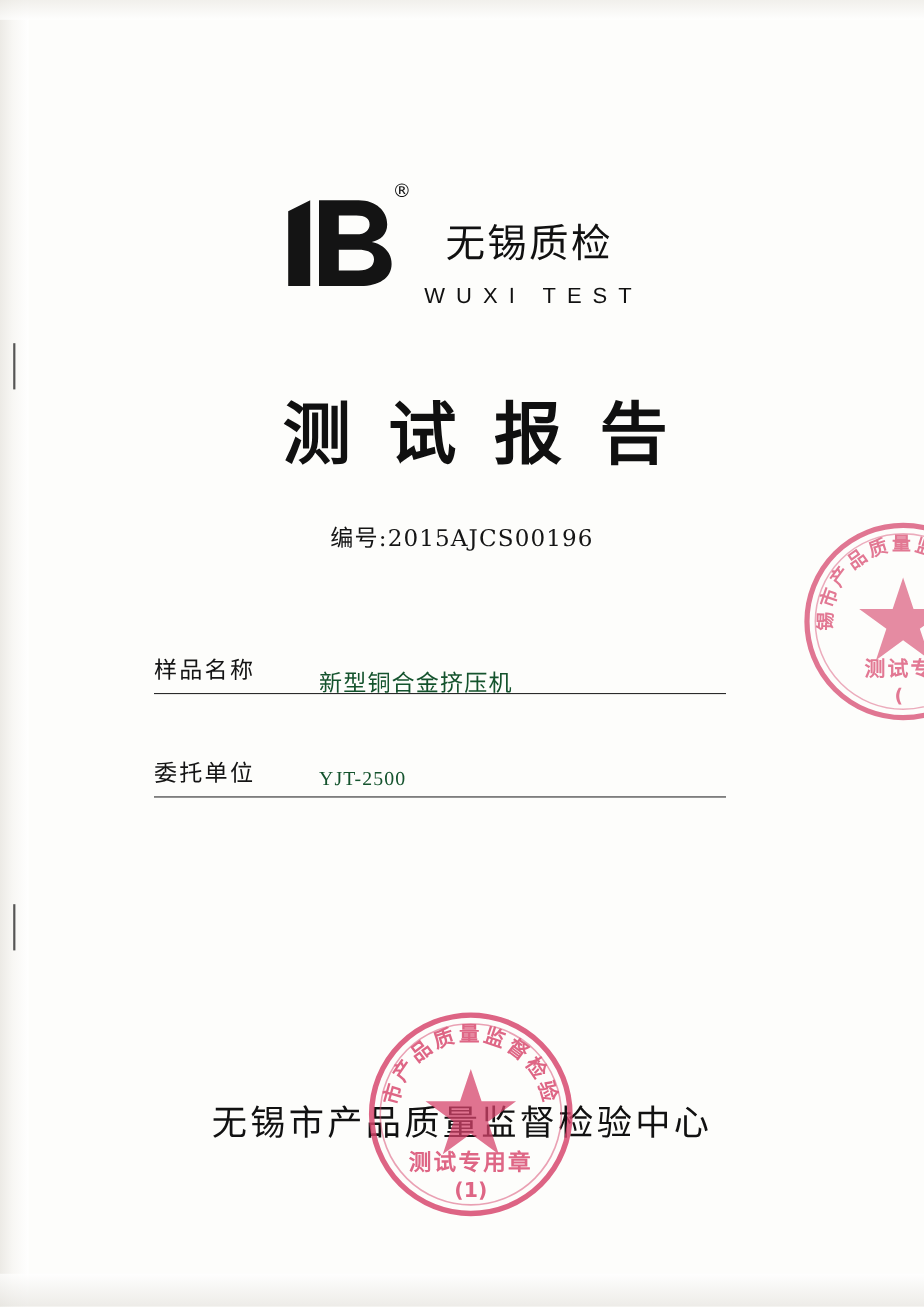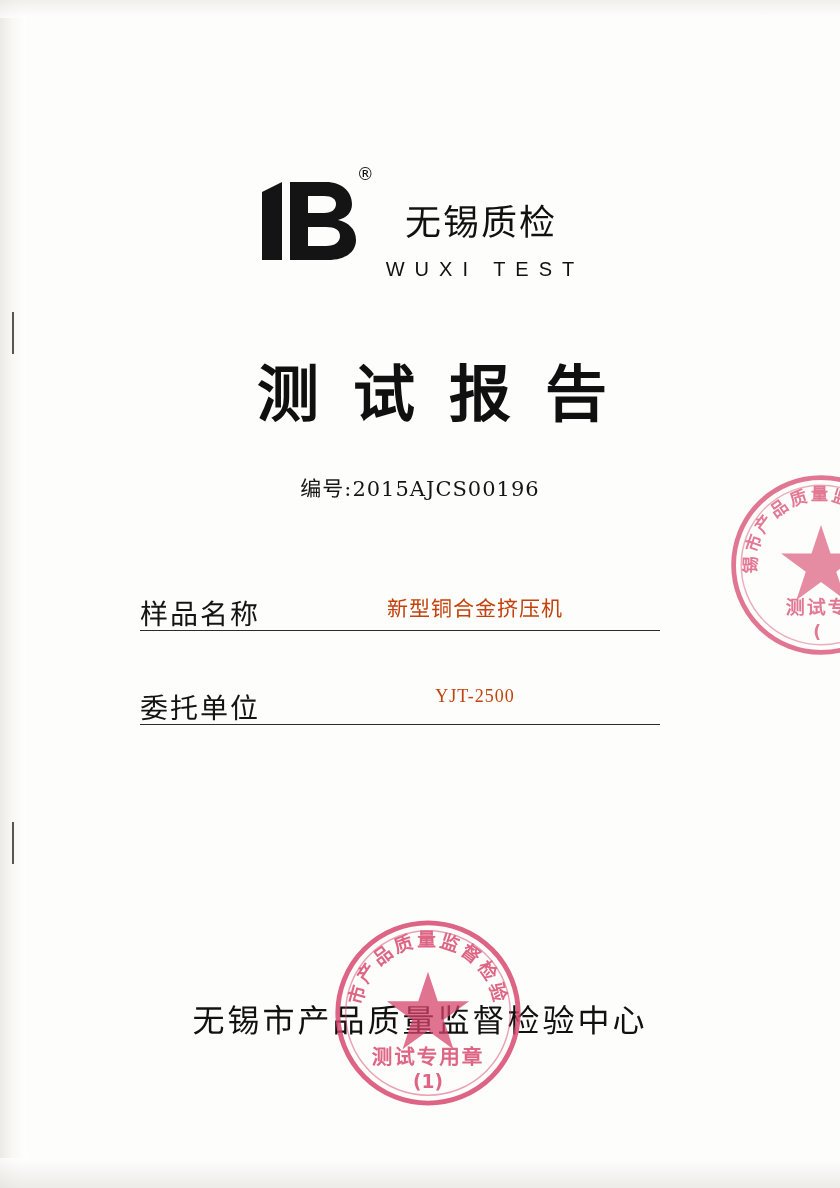--- a/index.html
+++ b/index.html
@@ -143,34 +143,33 @@
   }
   .field-row {
     position: relative;
     height: 94px;
   }
   .field-label {
     position: absolute;
     left: 0;
     top: 12px;
     font-family: "DejaVu Serif", "Liberation Serif", serif;
-    font-size: 28px;
+    font-size: 21px;
     letter-spacing: 2px;
     color: #141414;
   }
   .field-value {
     position: absolute;
     left: 150px;
     right: 0;
-    top: 12px;
-    text-align: center;
+    top: 24px;
     font-family: "DejaVu Serif", "Liberation Serif", serif;
     font-size: 21px;
     letter-spacing: 1px;
-    color: #c2410c;
+    color: #14532d;
   }
   .field-value.latin {
     font-family: "Liberation Serif", serif;
     font-size: 18px;
     letter-spacing: 1px;
   }
   .field-rule {
     position: absolute;
     left: 0;
     right: 0;

